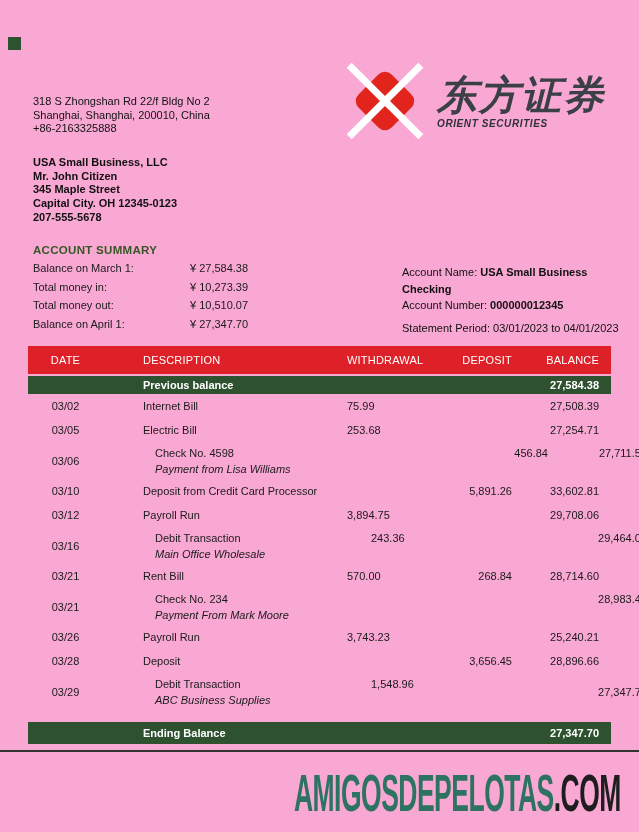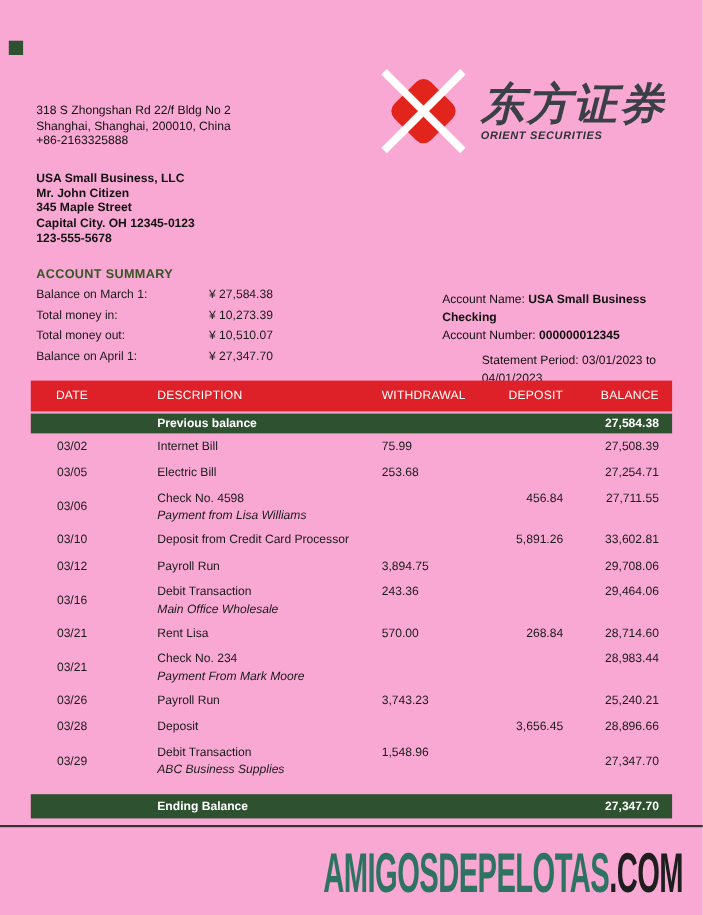--- a/index.html
+++ b/index.html
@@ -24,37 +24,37 @@
   
   .summary-title{position:absolute;left:33px;top:244px;font-size:11.5px;font-weight:700;color:#375623;letter-spacing:0.3px;}
   .summary-rows{position:absolute;left:33px;top:259px;font-size:11px;}
   .srow{height:18.6px;display:flex;align-items:center;}
   .slabel{display:inline-block;width:157px;}
   .svalue{display:inline-block;}
 
   
   .acct-info{position:absolute;left:402px;top:264px;font-size:11px;line-height:16.5px;color:#111;}
   .acct-info b{font-weight:700;}
-  .acct-period{margin-top:6px;margin-left:36px;}
+  .acct-period{margin-top:6px;}
 
   
   .txn-table{position:absolute;left:28px;top:346px;width:583px;font-size:11px;}
   .tgrid{display:grid;grid-template-columns:75px 244px 100px 65px 87px;padding-right:12px;box-sizing:border-box;}
   .thead{background:#de2128;color:#fff;height:28px;align-items:center;letter-spacing:0.2px;}
   .band{background:#2e5230;color:#fff;font-weight:700;align-items:center;margin-top:2px;}
   .band.prev{height:18px;}
   .band.ending{height:22px;margin-top:12px;}
   .c-date{text-align:center;}
   .c-desc{text-align:left;margin-left:40px;}
   .c-w{text-align:left;}
   .c-d{text-align:right;}
   .c-b{text-align:right;}
   .trow{min-height:24px;align-items:center;}
   .trow .desc-note{font-style:italic;margin-top:4px;}
-  .trow.double{min-height:37px;align-items:start;}
+  .trow.double{min-height:37px;align-items:start;gap:12px;}
   .trow.double .c-date{align-self:center;}
   .trow.double .c-desc,.trow.double .c-w,.trow.double .c-d,.trow.double .c-b{padding-top:5px;}
   .trow.double .c-b.vmid{align-self:center;padding-top:0;}
 
   
   .page-rule{position:absolute;left:0;top:750px;width:639px;height:2px;background:#333333;}
   .footer{
     position:absolute;right:18px;top:764px;white-space:nowrap;
     font-size:51px;font-weight:700;letter-spacing:-1px;
     transform:scaleX(0.52);transform-origin:100% 0;
@@ -73,21 +73,21 @@
     <div>318 S Zhongshan Rd 22/f Bldg No 2</div>
     <div>Shanghai, Shanghai, 200010, China</div>
     <div>+86-2163325888</div>
   </div>
 
   <div class="addr recipient">
     <div>USA Small Business, LLC</div>
     <div>Mr. John Citizen</div>
     <div>345 Maple Street</div>
     <div>Capital City. OH 12345-0123</div>
-    <div>123-555-5678</div>
+    <div>207-555-5678</div>
   </div>
 
   <div class="logo">
     <svg class="logo-icon" viewBox="0 0 100 100" xmlns="http://www.w3.org/2000/svg">
       <rect x="20" y="20" width="60" height="60" rx="12" fill="#e1251c" transform="rotate(45 50 50)"></rect>
       <rect x="-15" y="45.5" width="130" height="9" fill="#ffffff" transform="rotate(45 50 50)"></rect>
       <rect x="-15" y="45.5" width="130" height="9" fill="#ffffff" transform="rotate(-45 50 50)"></rect>
     </svg>
     <div class="logo-text">
       <div class="logo-cn">东方证券</div>
@@ -202,21 +202,21 @@
       <div class="desc-note">Main Office Wholesale</div>
     </div>
     <div class="c-w">243.36</div>
     <div class="c-d"></div>
     <div class="c-b">29,464.06</div>
   </div>
 
   <div class="tgrid trow">
     <div class="c-date">03/21</div>
     <div class="c-desc">
-      <div class="desc-main">Rent Lisa</div>
+      <div class="desc-main">Rent Bill</div>
 
     </div>
     <div class="c-w">570.00</div>
     <div class="c-d">268.84</div>
     <div class="c-b">28,714.60</div>
   </div>
 
   <div class="tgrid trow double">
     <div class="c-date">03/21</div>
     <div class="c-desc">

